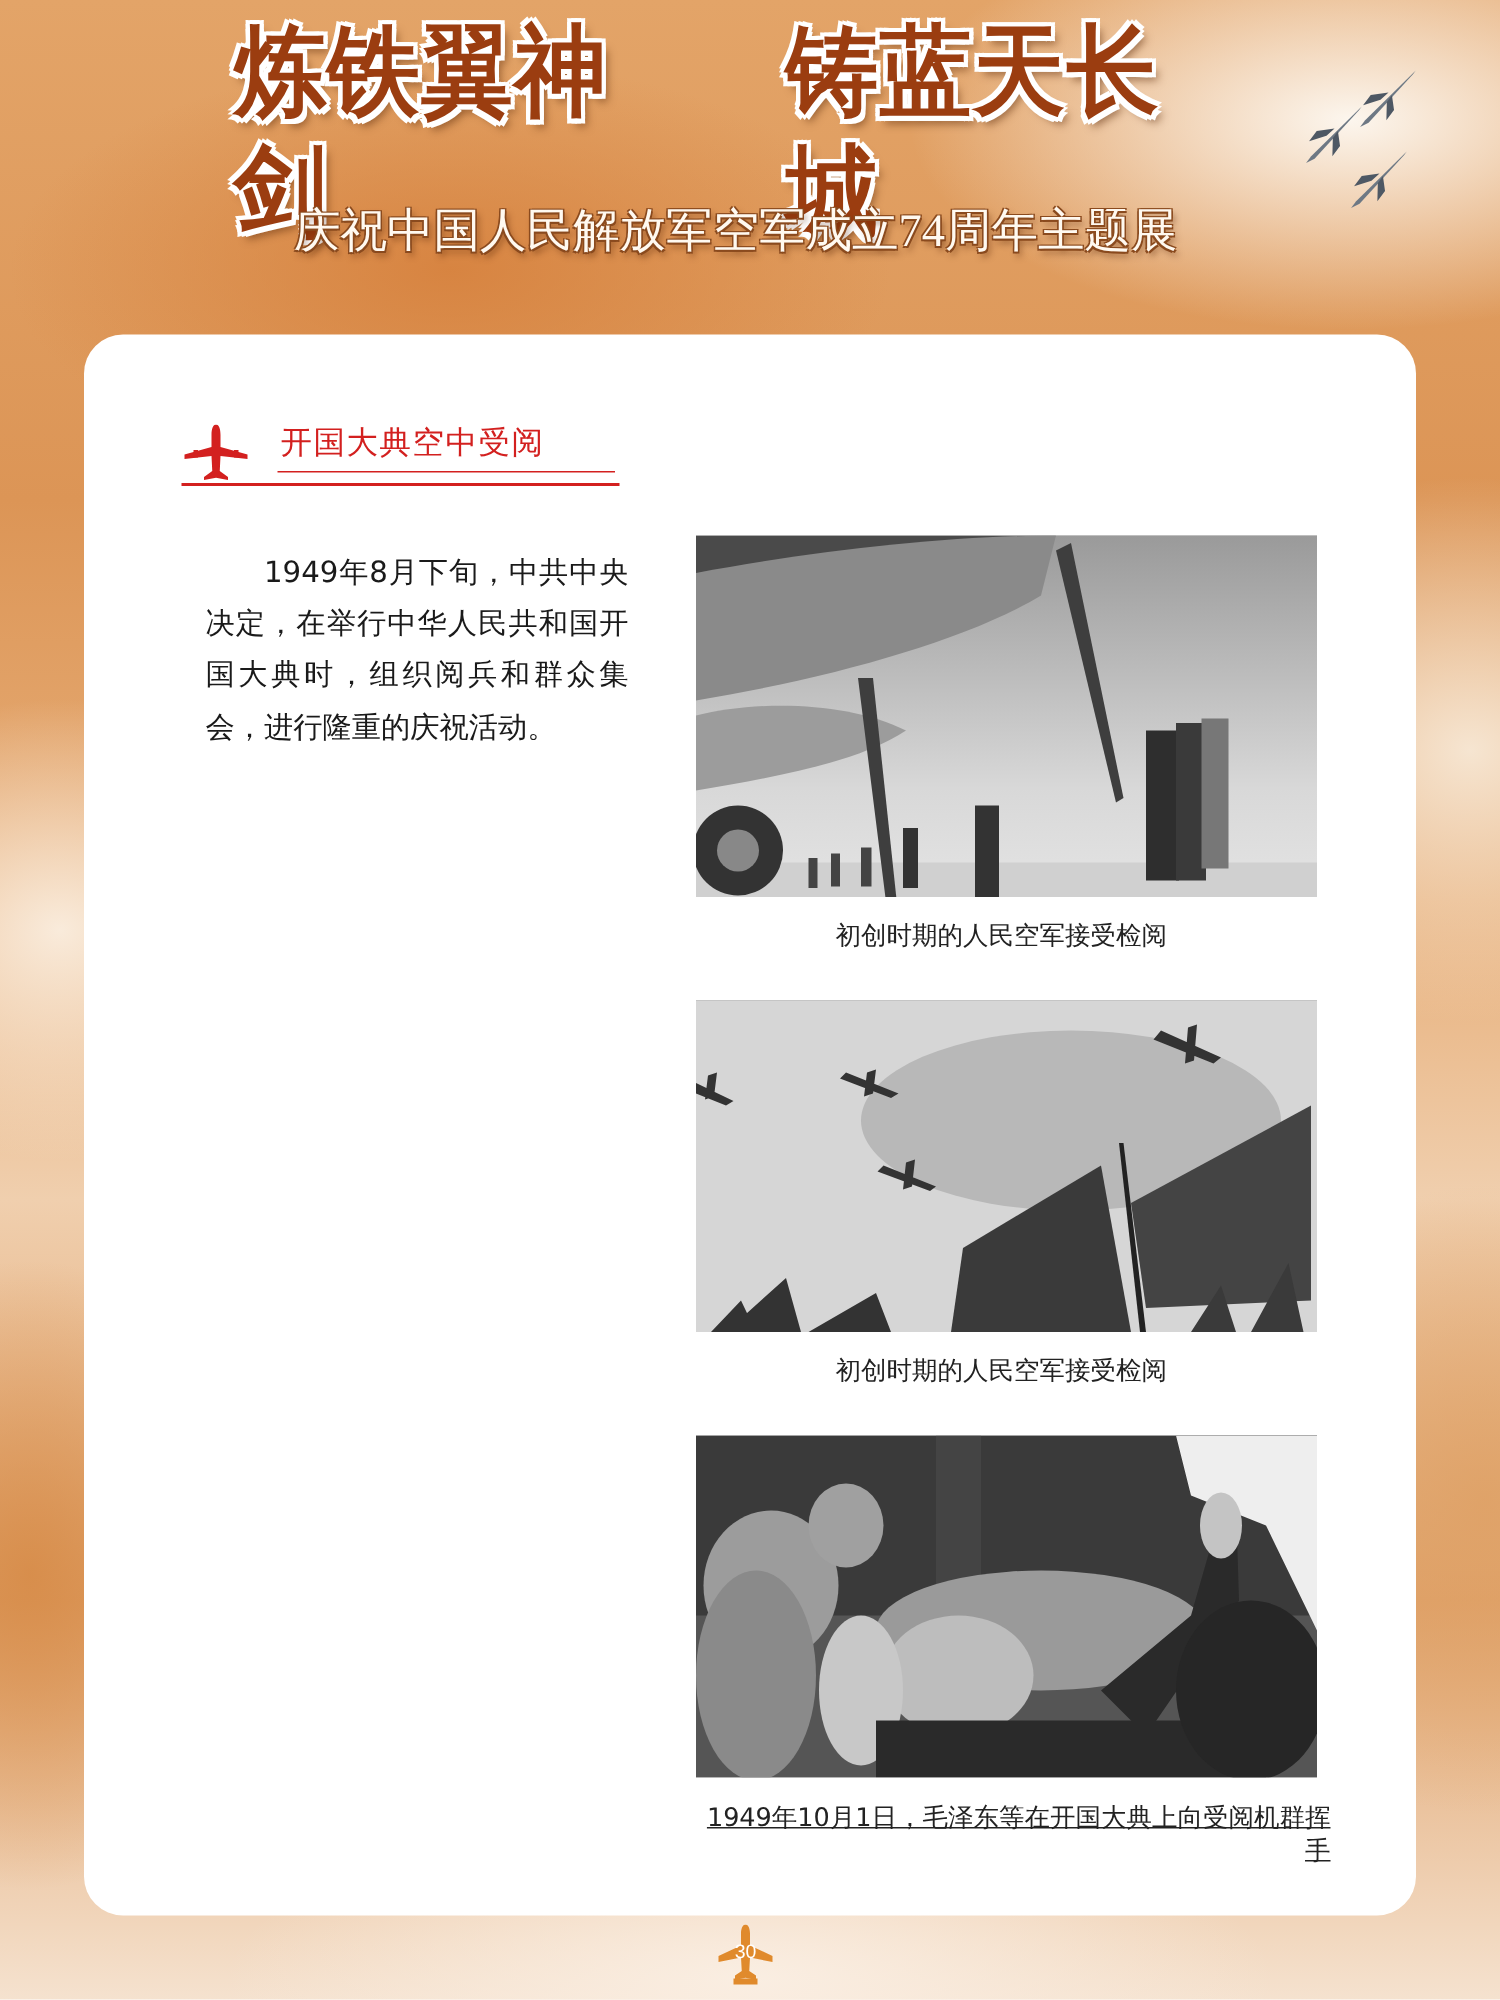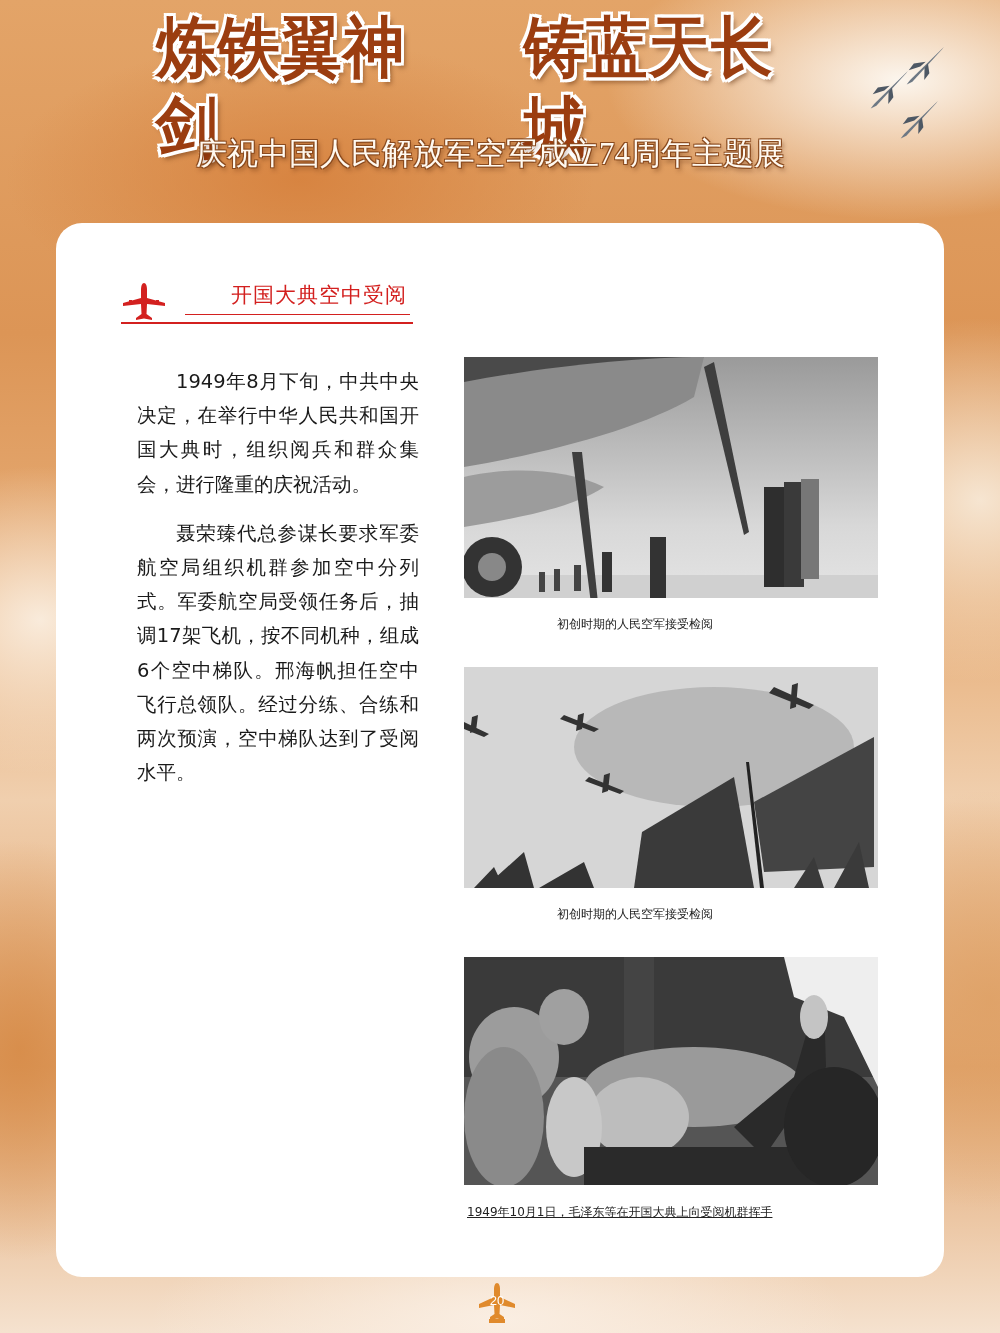--- a/index.html
+++ b/index.html
@@ -42,39 +42,39 @@
   .panel {
     position: absolute; left: 56px; top: 223px; width: 888px; height: 1054px;
     background: #fff; border-radius: 26px;
   }
   .section-head {
     position: absolute; left: 121px; top: 278px; width: 292px; height: 48px;
   }
   .plane-icon { position: absolute; left: 0; top: 5px; width: 46px; height: 40px; }
   .section-title {
     position: absolute; left: 66px; top: 2px; font-size: 21px; color: #d3201f;
-    letter-spacing: 1px; line-height: 30px; white-space: nowrap; margin-left: 44px;
+    letter-spacing: 1px; line-height: 30px; white-space: nowrap;
   }
   .under-short { position: absolute; left: 64px; top: 36px; width: 225px; height: 1px; background: #d3201f; }
   .under-long { position: absolute; left: 0; top: 44px; width: 292px; height: 2px; background: #d3201f; }
 
   .body-text {
     position: absolute; left: 122px; top: 350px; width: 312px;
     font-size: 19.5px; line-height: 34.2px; color: #1a1a1a; text-align: justify;
     text-align-last: left;
   }
   .body-text p { margin: 15px; text-indent: 2em; }
 
   .photo {
     position: absolute; left: 464px; width: 414px; overflow: hidden;
     background: #888;
   }
   .photo svg { display: block; width: 100%; height: 100%; }
   .caption {
-    position: absolute; font-size: 12px; color: #222; line-height: 22px;
+    position: absolute; font-size: 17px; color: #222; line-height: 22px; text-align: right;
   }
   .page-no {
     position: absolute; left: 477px; top: 1283px; width: 40px; height: 44px;
   }
   .page-no-text {
     position: absolute; left: 0; top: 10px; width: 40px; text-align: center;
     font-size: 13px; color: #fff; font-family: "Liberation Sans", sans-serif;
   }
 </style>
 </head>
@@ -115,21 +115,20 @@
     <rect x="8" y="17" width="3" height="5" fill="#d3201f"></rect>
     <rect x="35" y="17" width="3" height="5" fill="#d3201f"></rect>
   </svg>
   <div class="section-title">开国大典空中受阅</div>
   <div class="under-short"></div>
   <div class="under-long"></div>
 </div>
 
 <div class="body-text">
   <p>1949年8月下旬，中共中央决定，在举行中华人民共和国开国大典时，组织阅兵和群众集会，进行隆重的庆祝活动。</p>
-  <p>聂荣臻代总参谋长要求军委航空局组织机群参加空中分列式。军委航空局受领任务后，抽调17架飞机，按不同机种，组成6个空中梯队。邢海帆担任空中飞行总领队。经过分练、合练和两次预演，空中梯队达到了受阅水平。</p>
 </div>
 
 <div class="photo" style="top:357px;height:241px;" title="black-and-white photo of early air force pilots beside propeller aircraft">
   <svg viewBox="0 0 414 241" preserveAspectRatio="none">
     <defs>
       <linearGradient id="sky1" x1="0" y1="0" x2="0" y2="1">
         <stop offset="0" stop-color="#9a9a9a"></stop>
           <stop offset="0.7" stop-color="#d8d8d8"></stop>
           <stop offset="1" stop-color="#e4e4e4"></stop>
       </linearGradient>
@@ -192,14 +191,14 @@
     <ellipse cx="370" cy="170" rx="50" ry="60" fill="#262626"></ellipse>
   </svg>
 </div>
 <div class="caption" style="left:467px;top:1201px;width:420px;text-decoration:underline;">1949年10月1日，毛泽东等在开国大典上向受阅机群挥手</div>
 
 <div class="page-no">
   <svg width="40" height="44" viewBox="0 0 40 44">
     <path fill="#e08a2c" d="M20,0 C22,0 23,3 23,6 L23,14 L38,21 L38,25 L23,22 L22.5,31 L27,34 L27,37 L20,35.5 L13,37 L13,34 L17.5,31 L17,22 L2,25 L2,21 L17,14 L17,6 C17,3 18,0 20,0 Z"></path>
     <rect x="12" y="36" width="16" height="4" fill="#e08a2c"></rect>
   </svg>
-  <div class="page-no-text">20</div>
+  <div class="page-no-text">30</div>
 </div>
 
 </body></html>

